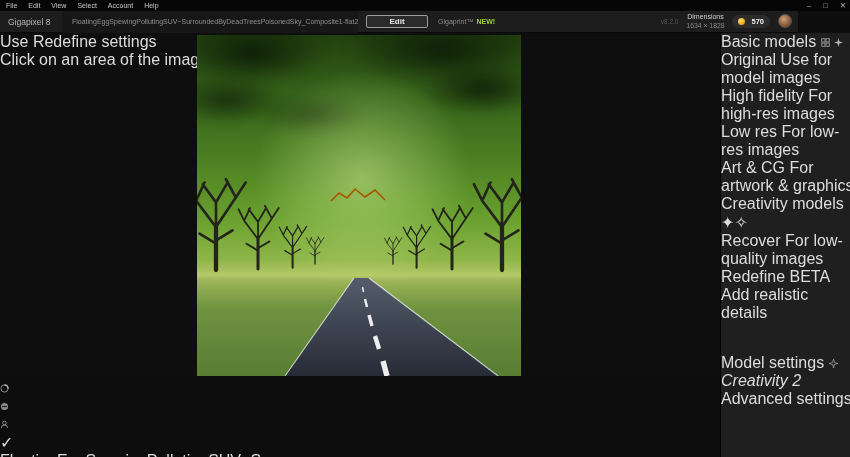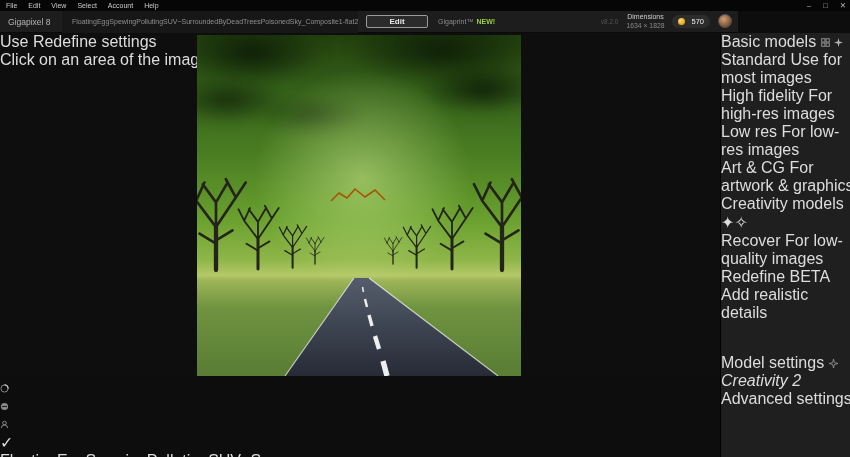--- a/index.html
+++ b/index.html
@@ -7,36 +7,36 @@
     font-family:"Liberation Sans", sans-serif; -webkit-font-smoothing:antialiased; }
   .app { position:relative; width:850px; height:457px; background:#0d0d0d; overflow:hidden; color:#ddd; }
 
   
   .menubar { position:absolute; left:0; top:0; width:850px; height:11px; background:#060606;
     display:flex; align-items:center; padding-left:6px; gap:11px; font-size:7px; color:#c9c9c9; }
   .menubar .mitem { cursor:default; }
   .winctl { position:absolute; right:4px; top:0; height:11px; display:flex; gap:12px; align-items:center; font-size:7.5px; color:#bbb; }
 
   
-  .titlebar { position:absolute; left:0; top:11px; width:738px; height:22px; background:#1d1d1d;
+  .titlebar { position:absolute; left:0; top:11px; width:798px; height:22px; background:#1d1d1d;
     display:flex; align-items:center; border-bottom:1px solid #0a0a0a; }
   .app-title { width:62px; padding-left:8px; font-size:8.5px; color:#b5b5b5; }
   .file-tab { width:296px; height:22px; background:#171717; display:flex; align-items:center;
     padding-left:10px; font-size:7px; color:#8f8f8f; overflow:hidden; white-space:nowrap; }
   .edit-btn { margin-left:8px; width:62px; height:13px; background:#2b2b2b; border:1px solid #9a9a9a;
     border-radius:2px; font-size:8px; font-weight:bold; color:#e8e8e8; display:flex; align-items:center; justify-content:center; }
   .gigaprint { margin-left:10px; font-size:7px; color:#8a8a8a; display:flex; gap:3px; }
   .gigaprint .new { color:#9bd037; font-weight:bold; }
   .tb-right { margin-left:auto; display:flex; align-items:center; gap:8px; padding-right:6px; }
   .version { font-size:6.5px; color:#555; }
   .dims { text-align:center; line-height:1.25; }
   .dims .dl { font-size:7px; color:#cfcfcf; }
   .dims .dv { font-size:6.8px; color:#8a8a8a; }
   .credits { display:flex; align-items:center; gap:6px; background:#2c2c2c; border-radius:8px;
-    padding:2px 6px; font-size:7.5px; color:#eee; }
+    padding:2px 6px; font-size:7.5px; color:#eee;font-weight:bold; }
   .coin { width:7px; height:7px; border-radius:50%; background:radial-gradient(circle at 35% 35%, #ffd96a, #e8a21c 70%, #b97a10); display:inline-block; }
   .avatar { width:14px; height:14px; border-radius:50%; background:radial-gradient(circle at 40% 35%, #caa07a, #8a5b3a 60%, #4a2c18); border:1px solid #555; }
 
   
   .canvas { position:absolute; left:0; top:33px; width:720px; height:343px; background:#0e0e0e; overflow:hidden; }
   .sidebar { position:absolute; left:720px; top:33px; width:136px; height:424px; background:#1f1f1f; border-left:1px solid #000; }
 
   
   .artwork { position:absolute; left:197px; top:2px; width:324px; height:341px; overflow:hidden;
     background:linear-gradient(180deg,#22400e 0%,#35611a 16%,#4b7f22 36%,#69a02e 54%,#8fb649 66%,#b4c968 70.5%,#9db557 72%,#6f9340 80%,#587d33 100%); }
@@ -374,22 +374,22 @@
             </svg>
           <svg width="9" height="9" viewBox="0 0 10 10">
               <path d="M5,0 L6,4 L10,5 L6,6 L5,10 L4,6 L0,5 L4,4 Z" fill="#b5b5b5"></path>
             </svg>
         </span>
       </div>
     </div>
 
     <div class="sb-inner panel" style="top:92px;">
       <div class="p-row">
-        <span class="pl">Standard</span>
-        <span class="pd">Use for most images</span>
+        <span class="pl">Original</span>
+        <span class="pd">Use for model images</span>
       </div>
       <div class="p-row">
         <span class="pl">High fidelity</span>
         <span class="pd">For high-res images</span>
       </div>
       <div class="p-row">
         <span class="pl">Low res</span>
         <span class="pd">For low-res images</span>
       </div>
       <div class="p-row">

